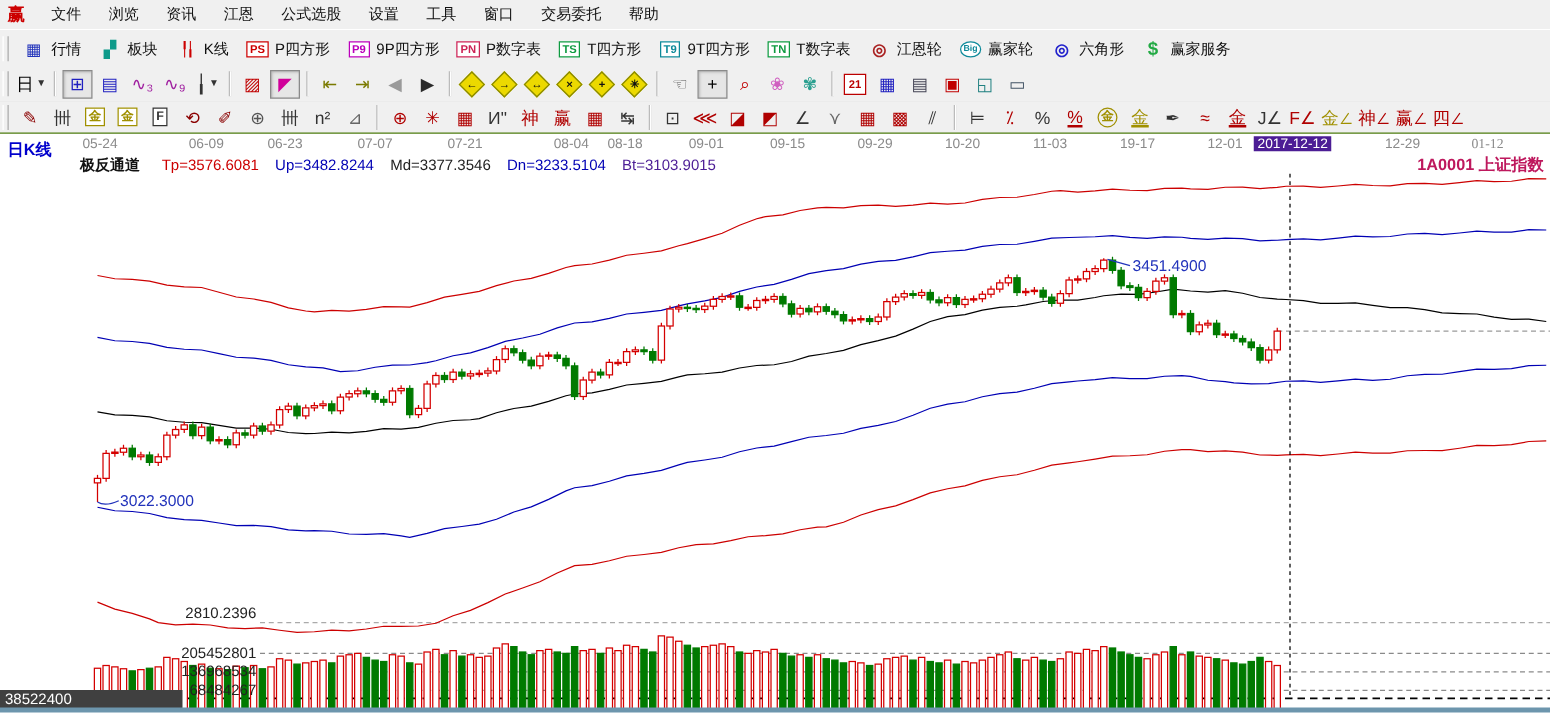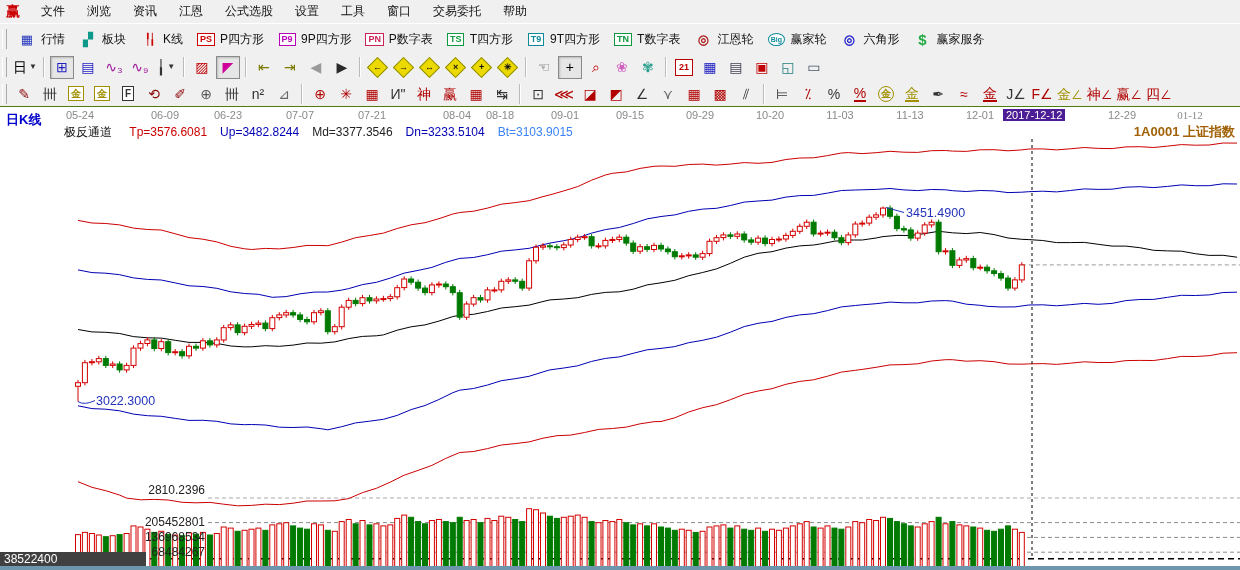--- a/index.html
+++ b/index.html
@@ -32,23 +32,23 @@
   .boxed{border:1px solid #888;background:#fff;font-size:10px;font-weight:bold;padding:0 2px;line-height:13px;}
   .circled{border:1.5px solid #a09000;border-radius:50%;font-size:10px;font-weight:bold;line-height:13px;width:14px;height:14px;
        display:inline-flex;align-items:center;justify-content:center;}
   
   #chart{position:absolute;left:0;top:106px;width:1240px;height:460px;background:#fff;border-top:1px solid #4d7c0f;}
   #chart-svg{position:absolute;left:0;top:0;}
   .tick{position:absolute;top:2px;width:60px;text-align:center;font-size:11px;color:#8a8a8a;}
   .tick.cur{background:#4c1d95;color:#fff;width:auto;padding:0 3px;font-size:11px;}
   #pane-label{position:absolute;left:6px;top:4px;color:#0000cc;font-weight:bold;font-size:13px;}
   #ind-row{position:absolute;left:64px;top:17px;font-size:12px;}
-  #ind-row .iname{color:#111;margin-right:14px;}
+  #ind-row .iname{color:#111;margin-right:14px;font-weight:bold;}
   #ind-row .ival{margin-right:13px;}
-  #symbol-label{position:absolute;right:5px;top:16px;font-size:13px;font-weight:bold;color:#a16207;}
+  #symbol-label{position:absolute;right:5px;top:16px;font-size:13px;font-weight:bold;color:#be185d;}
   .axis-label{position:absolute;width:165px;text-align:right;font-size:12px;color:#222;}
   #vol-cur{position:absolute;left:0;top:445px;width:142px;height:15px;background:#404040;color:#fff;
            font-size:12px;line-height:15px;padding-left:4px;}
   .anno{position:absolute;font-size:12.5px;color:#2233bb;}
   #statusbar{position:absolute;left:0;top:566px;width:1240px;height:4px;background:#6d96ad;}
 </style>
 </head>
 <body>
 
 <div id="app">
@@ -804,39 +804,39 @@
         <rect x="1012.4" y="422.2" width="5" height="37.8" fill="#ffffff" stroke="#d40000"></rect>
         <line x1="1021.8" y1="155.2" x2="1021.8" y2="175.7" stroke="#d40000"></line>
         <rect x="1019.3" y="157.9" width="5" height="15.0" fill="#ffffff" stroke="#d40000"></rect>
         <rect x="1019.3" y="425.4" width="5" height="34.6" fill="#ffffff" stroke="#d40000"></rect>
         <path d="M 78.0 294.6 Q 84.0 298.6 95.0 293.6" fill="none" stroke="#2233bb"></path>
         <path d="M 886.0 100.5 L 904.0 105.5" fill="none" stroke="#2233bb"></path>
       </svg>
     <span id="pane-label">日K线</span>
     <div id="ind-row">
       <span class="iname">极反通道</span>
-    <span class="ival" style="color: rgb(204, 0, 0);">Tp=3576.6081</span><span class="ival" style="color: rgb(0, 0, 180);">Up=3482.8244</span><span class="ival" style="color: rgb(34, 34, 34);">Md=3377.3546</span><span class="ival" style="color: rgb(0, 0, 180);">Dn=3233.5104</span><span class="ival" style="color: #3b82f6;">Bt=3103.9015</span></div>
+    <span class="ival" style="color: rgb(204, 0, 0);">Tp=3576.6081</span><span class="ival" style="color: rgb(0, 0, 180);">Up=3482.8244</span><span class="ival" style="color: rgb(34, 34, 34);">Md=3377.3546</span><span class="ival" style="color: rgb(0, 0, 180);">Dn=3233.5104</span><span class="ival" style="color: #4c1d95;">Bt=3103.9015</span></div>
     <span id="symbol-label">
       <span>1A0001</span>
       <span>上证指数</span>
     </span>
     <div id="ticks">
         <span class="tick" style="left: 50px;">05-24</span>
         <span class="tick" style="left: 135px;">06-09</span>
         <span class="tick" style="left: 198px;">06-23</span>
         <span class="tick" style="left: 270px;">07-07</span>
         <span class="tick" style="left: 342px;">07-21</span>
         <span class="tick" style="left: 427px;">08-04</span>
         <span class="tick" style="left: 470px;">08-18</span>
         <span class="tick" style="left: 535px;">09-01</span>
         <span class="tick" style="left: 600px;">09-15</span>
         <span class="tick" style="left: 670px; text-align: center;">09-29</span>
         <span class="tick" style="left: 740px;">10-20</span>
         <span class="tick" style="left: 810px;">11-03</span>
-        <span class="tick" style="left: 880px;">11-13</span>
+        <span class="tick" style="left: 880px;">19-17</span>
         <span class="tick" style="left: 950px;">12-01</span>
         <span class="tick cur" style="left: 1003px; width: auto;">2017-12-12</span>
         <span class="tick" style="left: 1092px;">12-29</span>
         <span class="tick" style="left: 1160px; font-family: Liberation Serif, serif;">01-12</span>
       </div>
     <span class="anno" id="anno-low" style="left:96px;top:287px;">3022.3000</span>
     <span class="anno" id="anno-high" style="left:906px;top:99px;">3451.4900</span>
     <span class="axis-label" style="left:40px;top:376px;">2810.2396</span>
     <div id="vol-labels">
         <span class="axis-label" style="left: 40px; top: 408px;">205452801</span>

